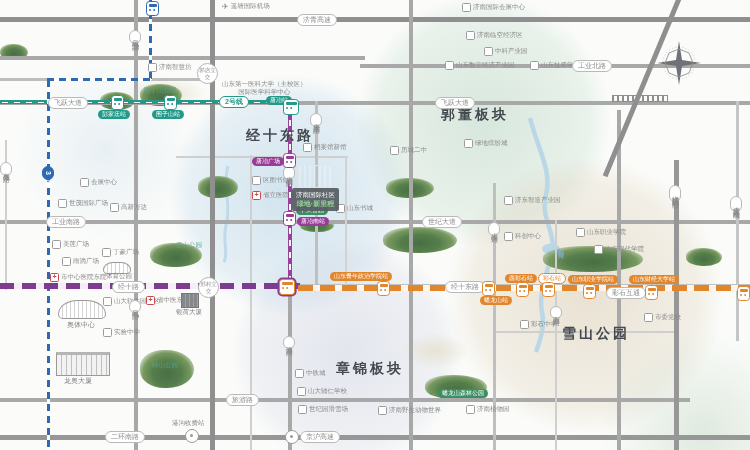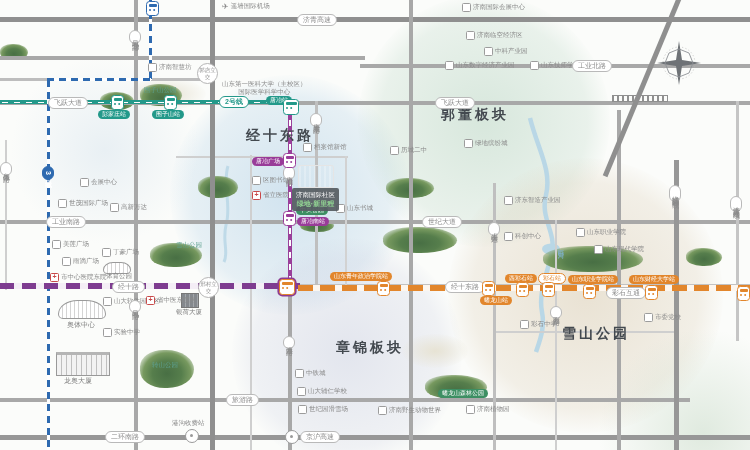--- a/index.html
+++ b/index.html
@@ -200,21 +200,21 @@
   <div class="circlab" style="left:198px;top:277px;">邢村立交</div>
   <div class="ichg" style="left:285px;top:430px;"></div>
   <div class="ichg" style="left:185px;top:429px;"></div>
   <div class="poi" style="left:172px;top:419px;">
       <span>港沟收费站</span>
     </div>
 
   <div class="district" style="left:246px;top:127px;">经十东路</div>
   <div class="district" style="left:441px;top:106px;">郭董板块</div>
   <div class="district" style="left:562px;top:325px;">雪山公园</div>
-  <div class="district" style="left:336px;top:339px;">章锦板块</div>
+  <div class="district" style="left:336px;top:360px;">章锦板块</div>
 
   <div class="parktxt" style="left:144px;top:86px;">围子山公园</div>
   <div class="parktxt" style="left:176px;top:241px;">雪山公园</div>
   <div class="parktxt" style="left:152px;top:361px;">转山公园</div>
   <div class="parkpill" style="left:296px;top:206px;">中央公园</div>
   <div class="parkpill" style="left:438px;top:389px;">蟠龙山森林公园</div>
   <div class="rivertxt" style="left:556px;top:245px;">巨野河</div>
 
   <div class="poi" style="left:222px;top:2px;color:#8a8a8a;">
     <span style="font-size:8px;">✈</span>

